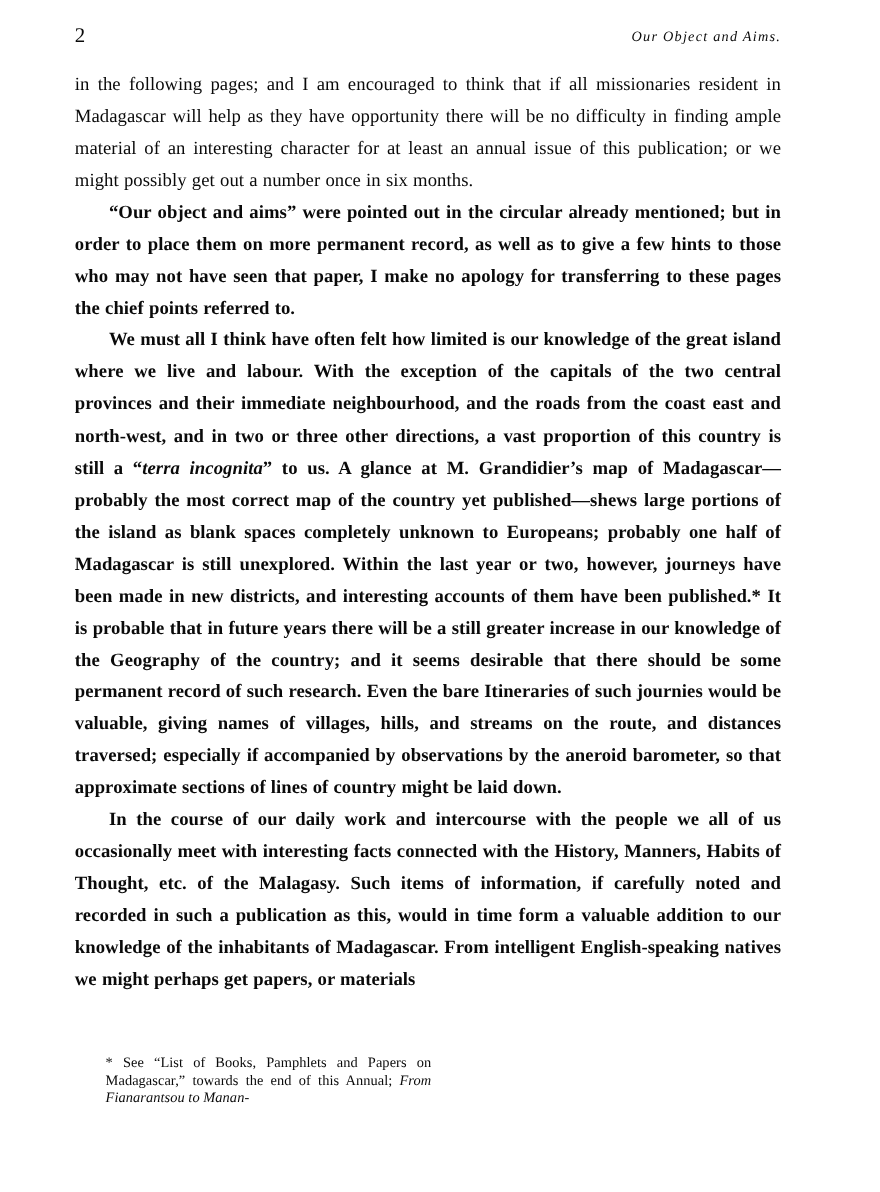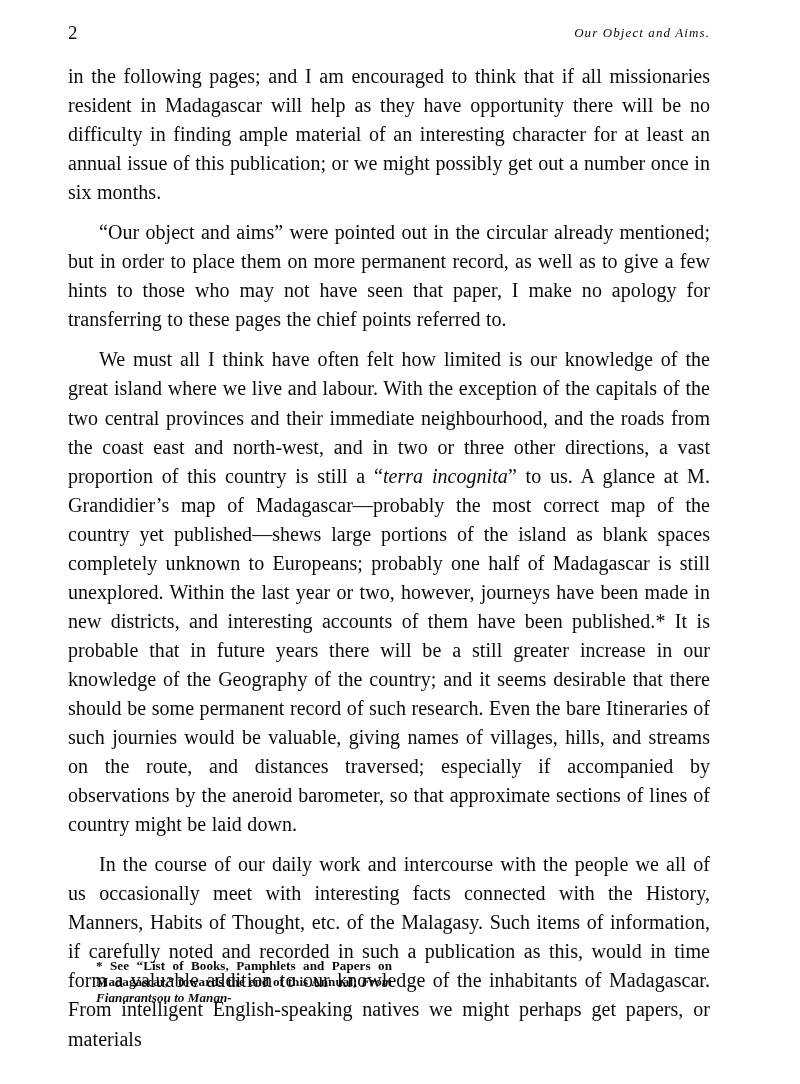--- a/index.html
+++ b/index.html
@@ -54,47 +54,47 @@
 
   
   .textblock {
     position: absolute;
     left: 68px;
     top: 62px;
     width: 642px;
   }
   .para {
     margin: 0 0 0 0;
-    font-size: 20px;
+    font-size: 17px;
     line-height: 29.05px;
     text-align: justify;
     text-justify: inter-word;
     letter-spacing: 0.05px;
     word-spacing: 0.4px;
     -webkit-hyphens: none;
     hyphens: none;
   }
   .para + .para {
-    margin-top: 11px;
+    margin-top: 0;
+    font-weight: bold;
   }
   .para.indent {
     text-indent: 31px;
   }
   .para i { font-style: italic; }
 
   
   .footnote {
     position: absolute;
     left: 96px;
     top: 958px;
     width: 614px;
     display: flex;
     gap: 16px;
     align-items: flex-start;
-    font-weight: bold;
   }
   .fn-col {
     font-size: 13.1px;
     line-height: 16.1px;
     text-align: justify;
     letter-spacing: 0.05px;
   }
   .fn-col.left  { width: 296px; }
   .fn-col.right { width: 296px; font-style: italic; }
   .fn-col i { font-style: italic; }

